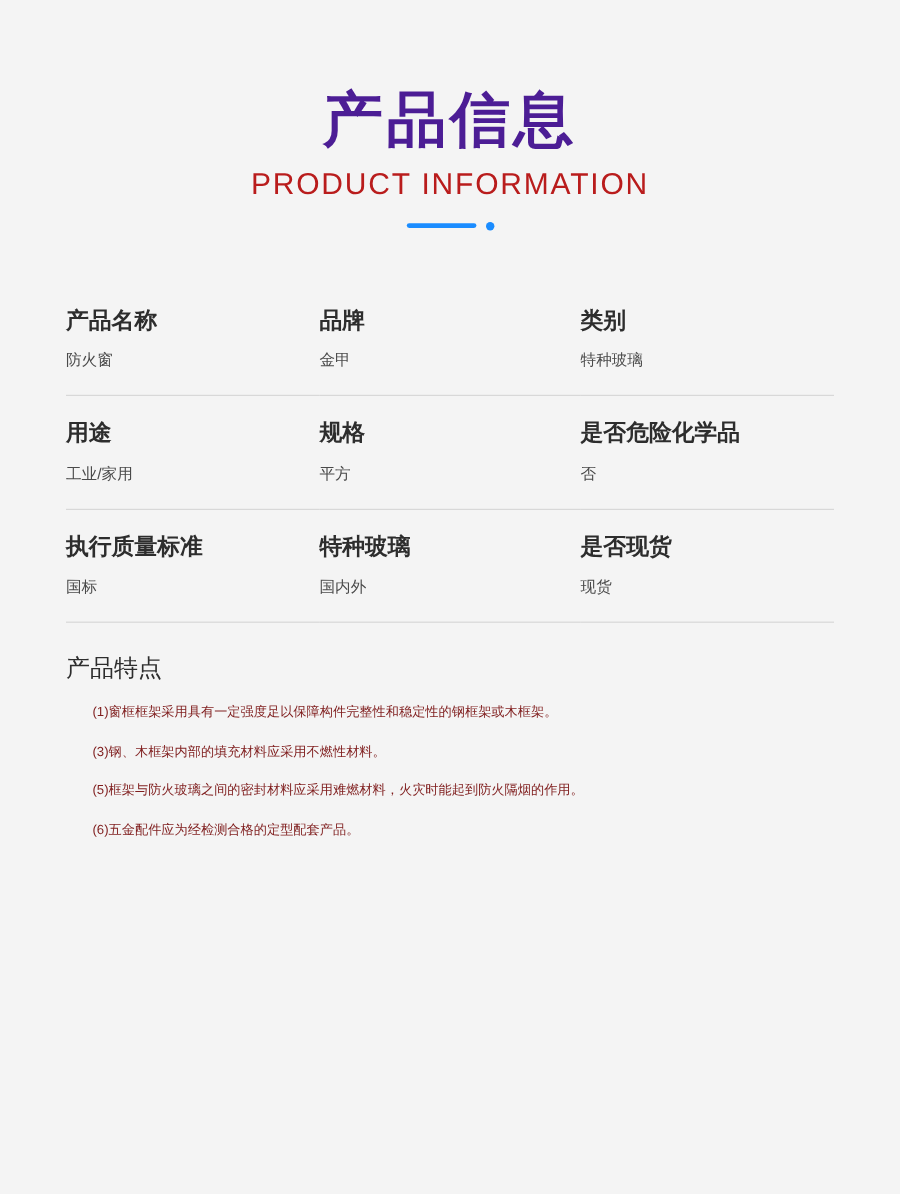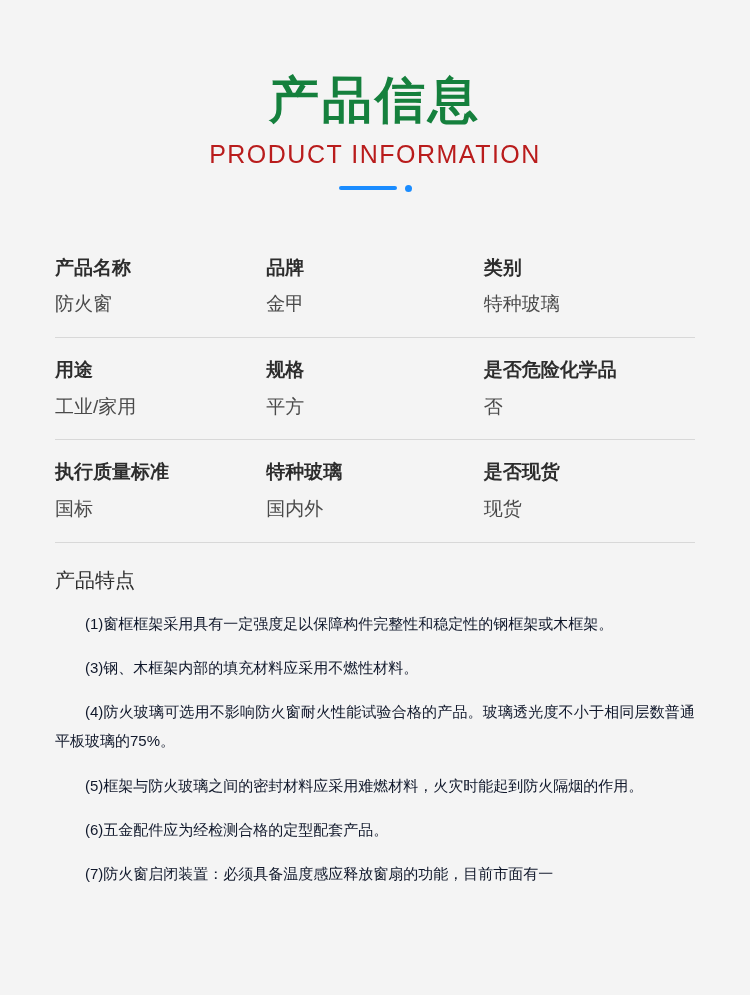--- a/index.html
+++ b/index.html
@@ -23,21 +23,21 @@
   }
 
   
   .header {
     text-align: center;
     padding-top: 72px;
   }
   .header-title {
     font-size: 50px;
     font-weight: bold;
-    color: #15803d;
+    color: #4c1d95;
     letter-spacing: 3px;
     line-height: 1.15;
     font-family: "Liberation Sans", "DejaVu Sans", sans-serif;
   }
   .header-sub {
     margin-top: 10px;
     font-size: 25px;
     color: #b91c1c;
     letter-spacing: 1.5px;
     font-family: "Liberation Sans", "DejaVu Sans", sans-serif;
@@ -79,38 +79,38 @@
   }
   .spec-label {
     font-size: 19px;
     font-weight: bold;
     color: #2d2d2d;
     line-height: 1.3;
     white-space: nowrap;
   }
   .spec-value {
     margin-top: 12px;
-    font-size: 19px;
+    font-size: 13px;
     color: #4a4a4a;
     line-height: 1.3;
   }
 
   
   .features {
     margin-top: 24px;
   }
   .features-title {
     font-size: 20px;
     font-weight: normal;
     color: #2d2d2d;
     margin-bottom: 14px;
   }
   .feature-item {
-    font-size: 15px;
-    color: #0f172a;
+    font-size: 11px;
+    color: #7f1d1d;
     line-height: 1.95;
     text-indent: 2em;
     text-align: justify;
   }
 </style>
 </head>
 <body>
 
 <div class="page">
 
@@ -167,19 +167,17 @@
           <div class="spec-value">现货</div>
         </td>
       </tr>
     </tbody>
   </table>
 
   <div class="features">
     <div class="features-title">产品特点</div>
     <p class="feature-item">(1)窗框框架采用具有一定强度足以保障构件完整性和稳定性的钢框架或木框架。</p>
     <p class="feature-item">(3)钢、木框架内部的填充材料应采用不燃性材料。</p>
-    <p class="feature-item">(4)防火玻璃可选用不影响防火窗耐火性能试验合格的产品。玻璃透光度不小于相同层数普通平板玻璃的75%。</p>
     <p class="feature-item">(5)框架与防火玻璃之间的密封材料应采用难燃材料，火灾时能起到防火隔烟的作用。</p>
     <p class="feature-item">(6)五金配件应为经检测合格的定型配套产品。</p>
-    <p class="feature-item">(7)防火窗启闭装置：必须具备温度感应释放窗扇的功能，目前市面有一</p>
   </div>
 
 </div>
 
 </body></html>

